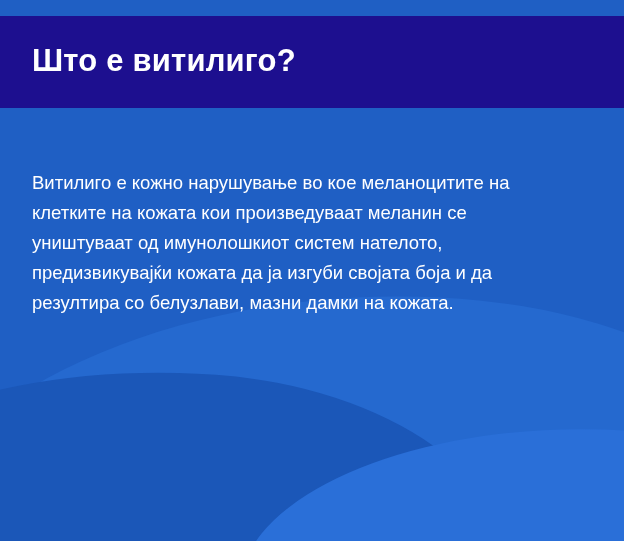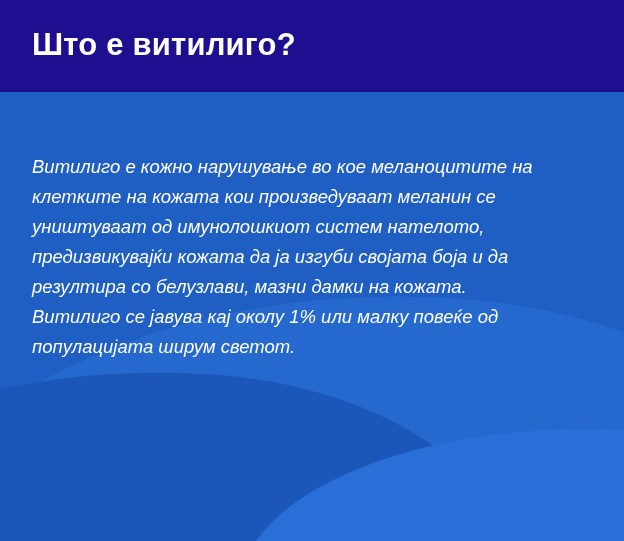--- a/index.html
+++ b/index.html
@@ -47,63 +47,61 @@
     top: 430px;
     width: 620px;
     height: 260px;
     background: #2a6fd8;
     border-radius: 50% 50% 40% 60% / 55% 50% 50% 45%;
     transform: rotate(-3deg);
   }
   .header {
     position: absolute;
     left: 0;
-    top: 0;
+    top: 16px;
     width: 624px;
     height: 92px;
     background: #1d0f8f;
     z-index: 5;
   }
   .header-title {
     position: absolute;
     left: 32px;
     top: 26px;
     color: #ffffff;
     font-size: 31px;
     font-weight: bold;
     letter-spacing: 0.2px;
     line-height: 1.2;
     white-space: nowrap;
   }
   .body-copy {
     position: absolute;
     left: 32px;
-    top: 152px;
+    top: 168px;
     width: 540px;
     color: #ffffff;
     font-size: 18.5px;
     line-height: 30px;
     z-index: 6;
-    font-style: italic;
   }
   .body-copy p {
     margin: 0;
   }
 </style>
 </head>
 <body>
 
 <div class="slide">
 
   <div class="wave-a"></div>
   <div class="wave-b"></div>
   <div class="wave-c"></div>
 
   <div class="header">
     <div class="header-title">Што е витилиго?</div>
   </div>
 
   <div class="body-copy">
     <p>Витилиго е кожно нарушување во кое меланоцитите на клетките на кожата кои произведуваат меланин се уништуваат од имунолошкиот систем нателото, предизвикувајќи кожата да ја изгуби својата боја и да резултира со белузлави, мазни дамки на кожата.</p>
-    <p>Витилиго се јавува кај околу 1% или малку повеќе од популацијата ширум светот.</p>
   </div>
 
 </div>
 
 </body></html>

